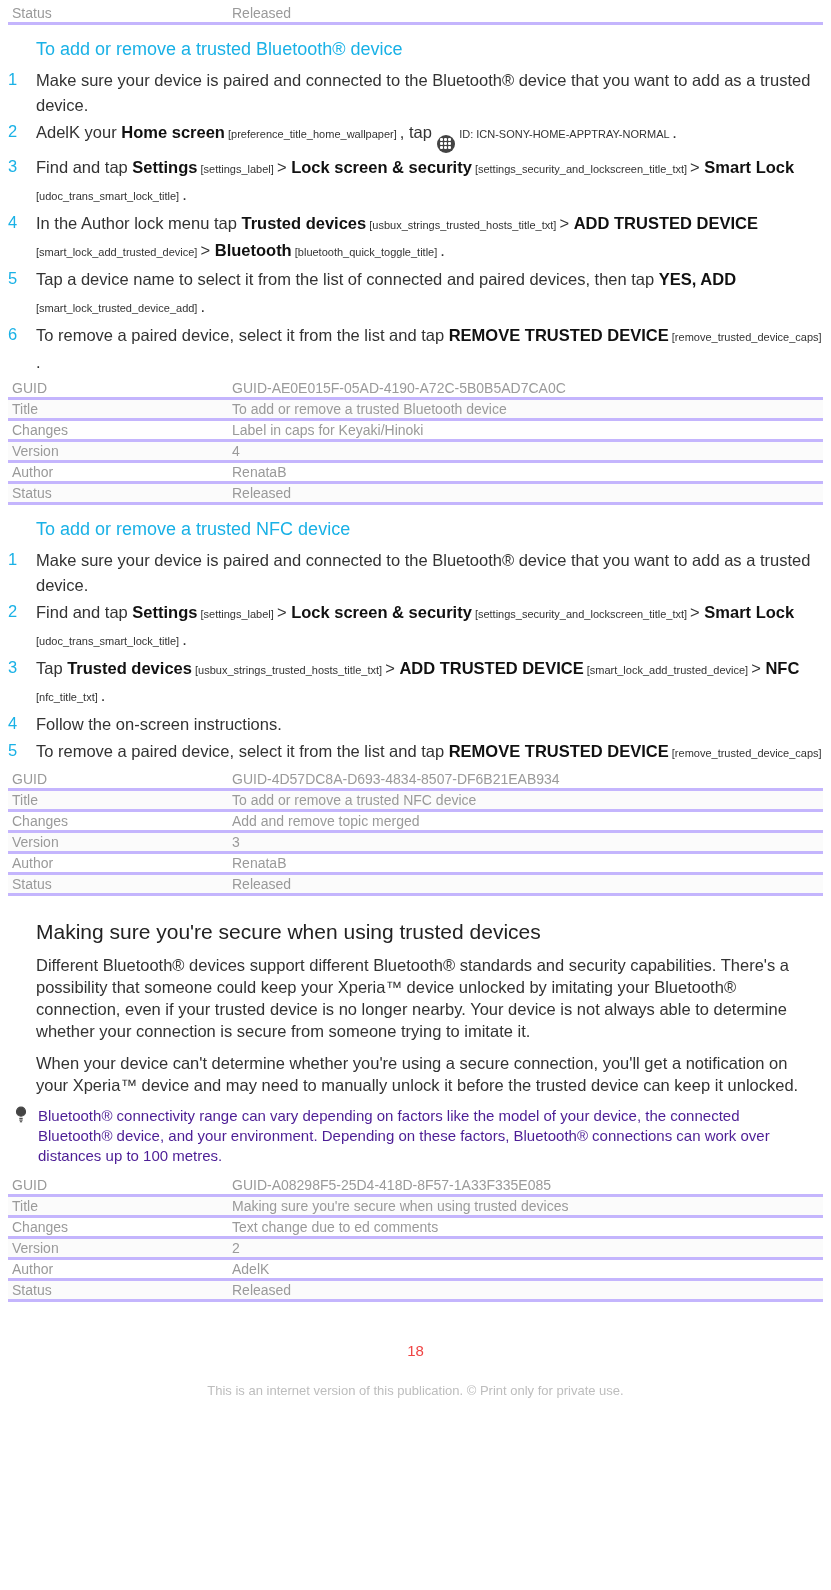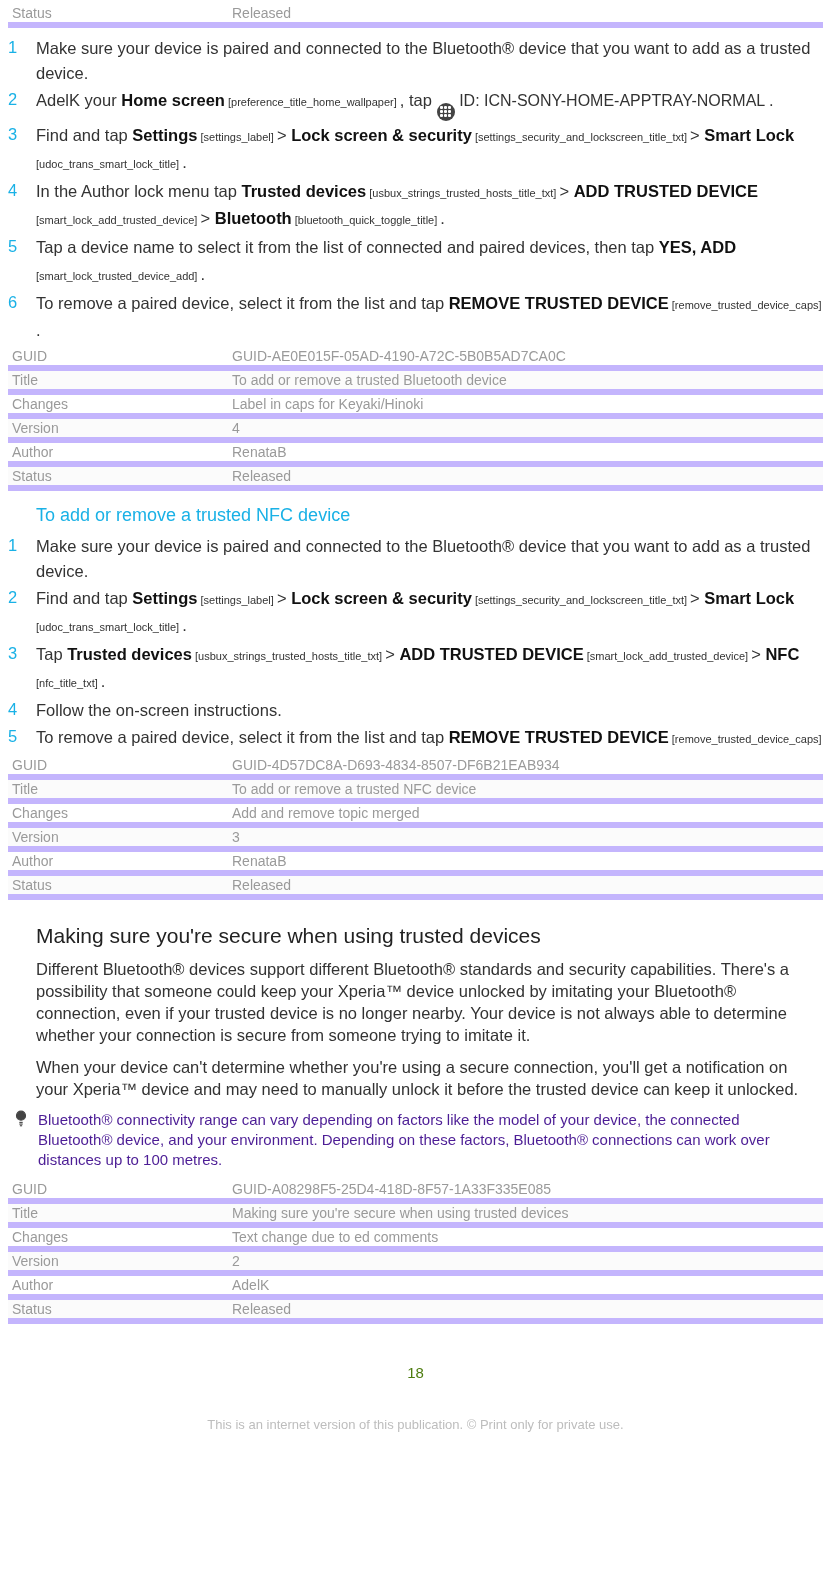--- a/index.html
+++ b/index.html
@@ -8,74 +8,75 @@
     font-family: Arial, Helvetica, sans-serif;
     font-size: 16.5px;
     color: #333;
     background: #fff;
     width: 831px;
   }
   .page { padding: 0 8px 60px 8px; }
 
   
   table.meta { width: 100%; border-collapse: collapse; margin: 4px 0 8px 0; }
-  table.meta td { color: #9a9a9a; font-size: 14px; padding: 1px 4px; border-bottom: 6px solid #c4b5fd; vertical-align: top; }
+  table.meta td { color: #9a9a9a; font-size: 14px; padding: 1px 4px; border-bottom: 3px solid #c4b5fd; vertical-align: top; }
   table.meta td.key { width: 220px; }
   table.meta tr:nth-child(even) { background: #fbfbfb; }
 
   
   .proc-heading { color: #19b1e6; font-size: 18px; margin: 14px 0 8px 28px; }
 
   
   .steps { margin: 0 0 4px 0; }
   .row { display: flex; align-items: flex-start; margin: 2px 0; }
   .num { width: 28px; flex: none; color: #19b1e6; font-size: 16.5px; line-height: 22px; }
   .body { flex: 1; line-height: 25px; color: #333; }
   .body .b { font-weight: 700; color: #111; }
   .ref { font-size: 11px; color: #333; margin-top: 13px; }
-  .ref-caps { font-size: 16px; color: #333; text-transform: uppercase; }
+  .ref-caps { font-size: 11px; color: #333; text-transform: uppercase; }
 
   
   .apps-icon { display: inline-flex; align-items: center; justify-content: center;
                width: 18px; height: 18px; background: #444; border-radius: 9px;
                vertical-align: -3px; }
   .apps-icon .dots { display: grid; grid-template-columns: repeat(3,3px);
                      grid-template-rows: repeat(3,3px); gap: 1px; }
   .apps-icon .dots span { width: 3px; height: 3px; background: #fff; border-radius: 1px; }
 
   
   .sect-heading { font-size: 21px; color: #222; margin: 24px 0 10px 28px; }
   
   p.para { margin: 8px 8px 10px 28px; line-height: 22px; color: #333; }
 
   
   .tip { display: flex; align-items: flex-start; margin: 6px 8px 10px 6px; }
   .tip-icon { width: 20px; flex: none; color: #444; font-size: 15px; line-height: 20px; margin-right: 4px; }
   .tip-body { flex: 1; font-size: 15px; line-height: 20px; color: #4c1d95; }
 
   
-  .page-num { text-align: center; color: #4d7c0f; font-size: 15px; margin-top: 40px; }
-  .fineprint { text-align: center; color: #bdbdbd; font-size: 13px; margin-top: 36px; }
+  .page-num { text-align: center; color: #ef4444; font-size: 15px; margin-top: 40px; }
+  .fineprint { text-align: center; color: #bdbdbd; font-size: 13px; margin-top: 24px; }
 
   svg.bulb { width: 14px; height: 18px; }
 </style>
 </head>
 <body>
 
 <div class="page">
 
   <table class="meta">
     <tbody>
         <tr>
       <td class="key">Status</td>
       <td>Released</td>
     </tr>
   </tbody>
     </table>
 
+  <div class="proc-heading">To add or remove a trusted Bluetooth® device</div>
   <div class="steps">
     <div class="row">
       <div class="num">1</div>
       <div class="body">Make sure your device is paired and connected to the Bluetooth® device that you want to add as a trusted device.</div>
     </div>
     <div class="row">
       <div class="num">2</div>
       <div class="body">
         <span>AdelK your </span><span class="b">Home screen</span><span class="ref"> [preference_title_home_wallpaper] </span><span>, tap </span>
         <span class="apps-icon">

